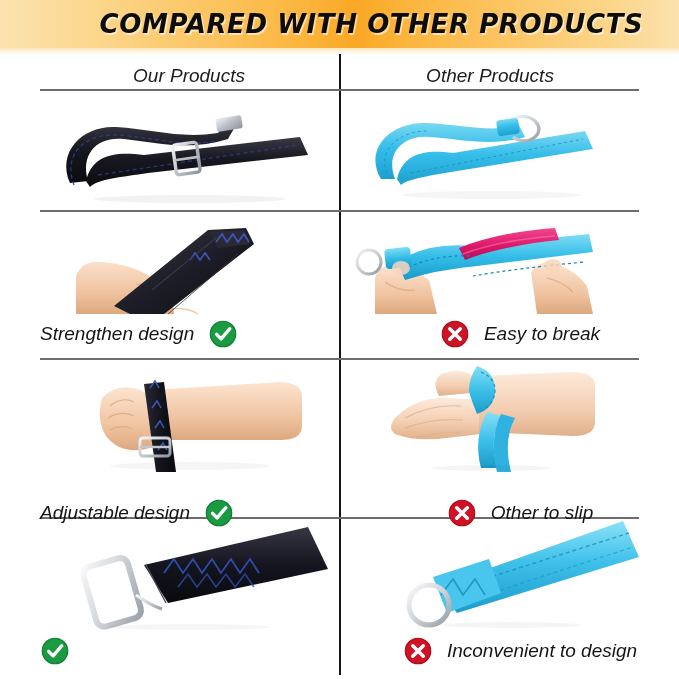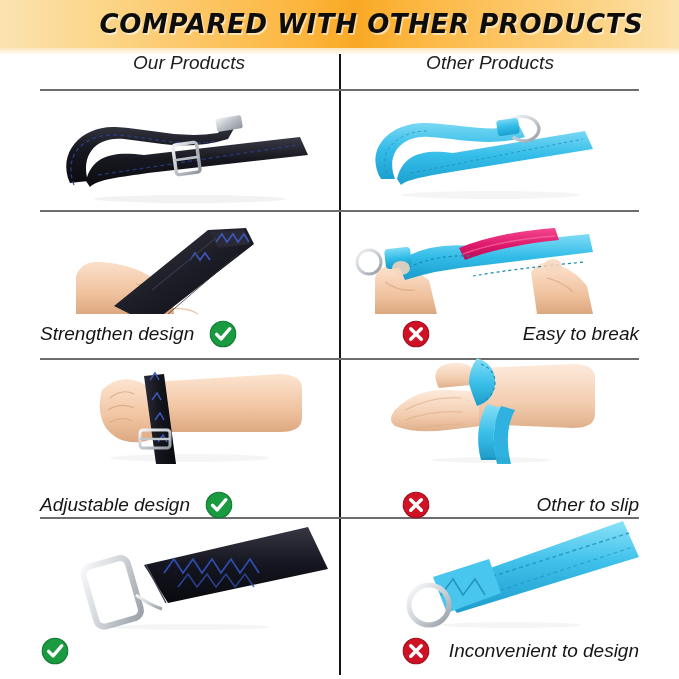--- a/index.html
+++ b/index.html
@@ -42,48 +42,48 @@
     position:absolute;left:40px;width:599px;height:2px;
     background:#6d6d6d;
   }
   .hdiv.h0{top:37px;}
   .hdiv.h1{top:158px;}
   .hdiv.h2{top:306px;}
   .hdiv.h3{top:465px;}
 
   
   .colhead{
-    position:absolute;top:2px;height:18px;
+    position:absolute;top:15px;height:18px;
     display:flex;align-items:center;justify-content:center;
   }
   .colhead.left{left:40px;width:298px;}
   .colhead.right{left:341px;width:298px;}
   .colhead span{
     font-style:italic;font-size:19px;color:#1d1d1d;
     font-family:"Liberation Sans","DejaVu Sans",sans-serif;
   }
 
   
   .row{position:absolute;left:0;width:679px;}
   .row.r1{top:39px;height:119px;}
   .row.r2{top:160px;height:146px;}
-  .row.r3{top:300px;height:177px;}
+  .row.r3{top:308px;height:177px;}
   .row.r4{top:467px;height:156px;}
 
   .cell{position:absolute;top:0;height:100%;}
   .cell.left{left:40px;width:298px;}
   .cell.right{left:341px;width:298px;}
 
   .pic{position:absolute;left:0;width:100%;}
   .captionbar{
     position:absolute;left:0;bottom:4px;width:100%;height:40px;
     display:flex;align-items:center;
   }
   .captionbar.left{padding-right:2px;box-sizing:border-box;}
-  .captionbar.right{justify-content:space-between;padding-left:16px;box-sizing:border-box;}
+  .captionbar.right{justify-content:center;padding-left:16px;box-sizing:border-box;}
   .caption{
     font-style:italic;font-size:19px;color:#151515;white-space:nowrap;
     font-family:"Liberation Sans","DejaVu Sans",sans-serif;
   }
   .captionbar.left .caption{margin-right:14px;}
   .captionbar.right .caption{margin-left:14px;}
 
   .mark{width:30px;height:30px;flex:0 0 30px;}
   .captionbar.left .mark{margin-right:42px;}
   .captionbar.right .mark{margin-left:44px;}

